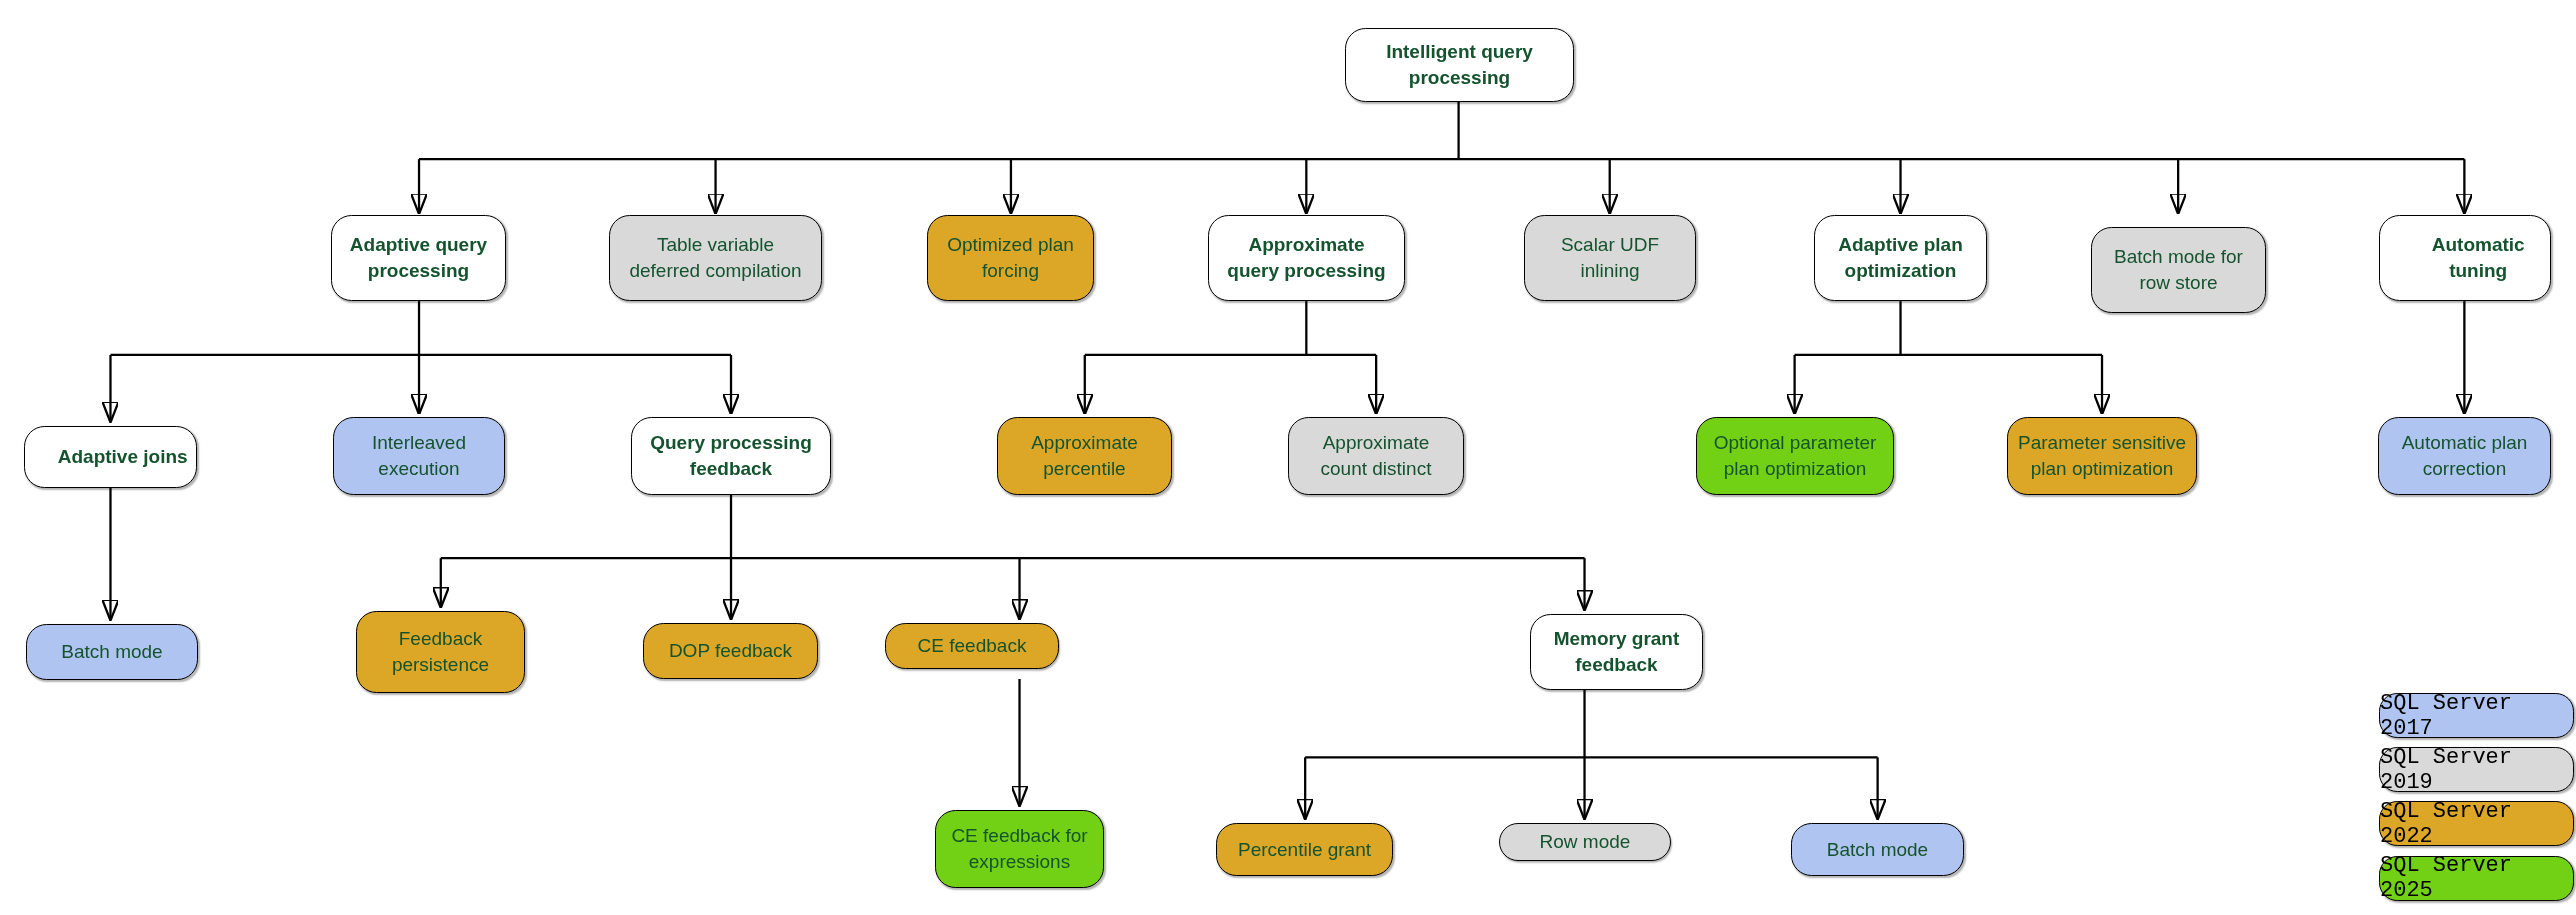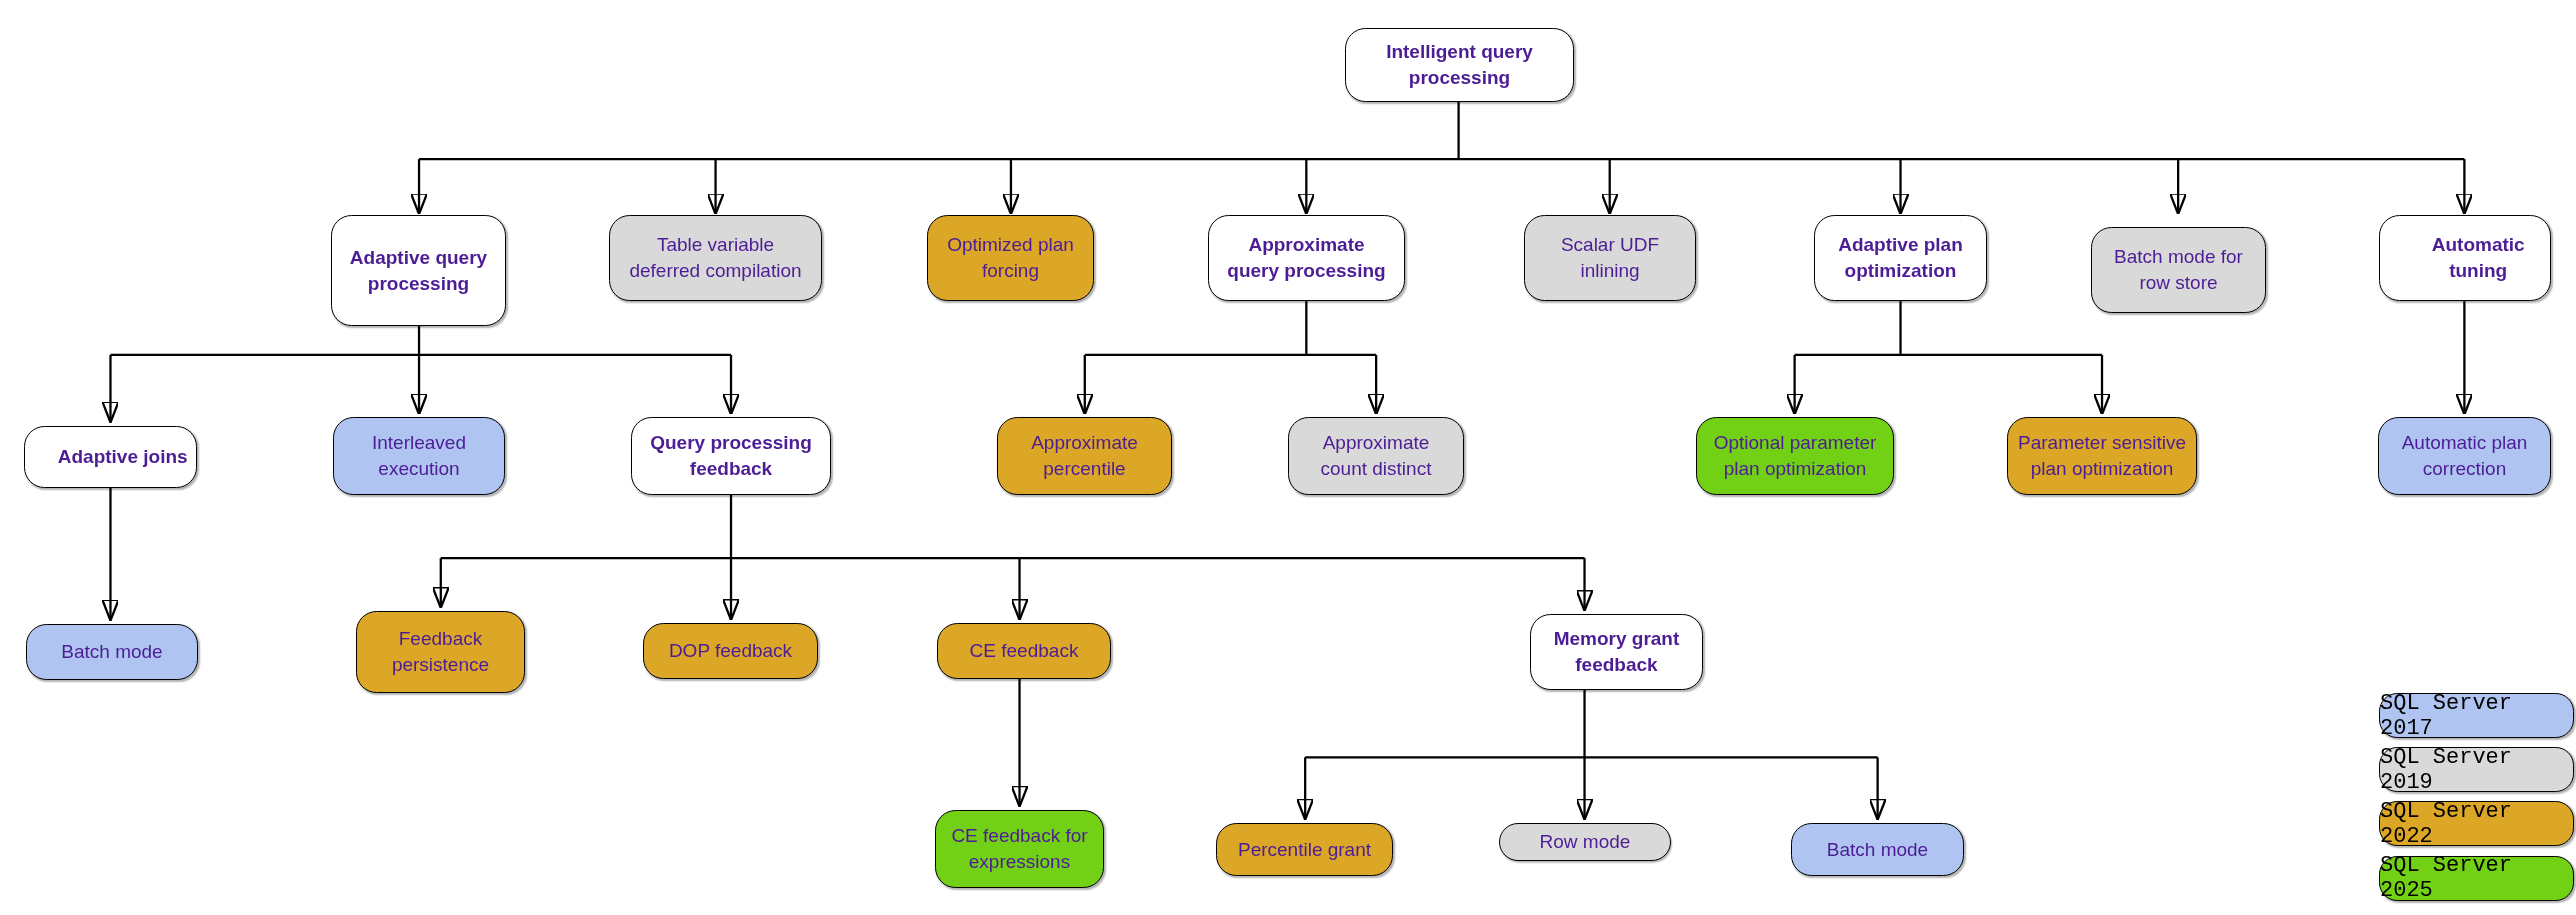--- a/index.html
+++ b/index.html
@@ -29,21 +29,21 @@
   .node {
     position: absolute;
     box-sizing: border-box;
     display: flex;
     align-items: center;
     justify-content: center;
     text-align: center;
     border: 1.7px solid #000000;
     border-radius: 20.6px;
     background: #ffffff;
-    color: #4c1d95;
+    color: #14532d;
     font-size: 19px;
     line-height: 26px;
     padding: 0 4.6px;
     white-space: pre-line;
     box-shadow: 1.1px 1.7px 1.7px rgba(0,0,0,0.30);
   }
   .node[data-version="category"] {
     font-weight: bold;
   }
   #legend {
@@ -126,21 +126,21 @@
     <path d="M2768,1205 L2768,1323"></path>
     <path d="M2280,1323 L3280,1323"></path>
     <line x1="2280" y1="1323" x2="2280" y2="1430" marker-end="url(#arrow)"></line>
     <line x1="2768" y1="1323" x2="2768" y2="1430" marker-end="url(#arrow)"></line>
     <line x1="3280" y1="1323" x2="3280" y2="1430" marker-end="url(#arrow)"></line>
   </svg>
 
   <div class="node" style="left: 1345px; top: 27.5px; width: 229px; height: 74px; background: rgb(255, 255, 255);" data-version="category">Intelligent query
 processing</div>
 
-  <div class="node" style="left: 331px; top: 215px; width: 175px; height: 111px; background: rgb(255, 255, 255);" data-version="category">Adaptive query
+  <div class="node" style="left: 331px; top: 215px; width: 175px; height: 86px; background: rgb(255, 255, 255);" data-version="category">Adaptive query
 processing</div>
   <div class="node" style="left: 609px; top: 215px; width: 213px; height: 86px; background: rgb(217, 217, 217);" data-version="2019">Table variable
 deferred compilation</div>
   <div class="node" style="left: 927px; top: 215px; width: 167px; height: 86px; background: rgb(220, 166, 39);" data-version="2022">Optimized plan
 forcing</div>
   <div class="node" style="left: 1208px; top: 215px; width: 197px; height: 86px; background: rgb(255, 255, 255);" data-version="category">Approximate
 query processing</div>
   <div class="node" style="left: 1524px; top: 215px; width: 172px; height: 86px; background: rgb(217, 217, 217); text-align: center;" data-version="2019">Scalar UDF
 inlining</div>
   <div class="node" style="left: 1814px; top: 215px; width: 173px; height: 86px; background: rgb(255, 255, 255);" data-version="category">Adaptive plan
@@ -163,21 +163,21 @@
 plan optimization</div>
   <div class="node" style="left: 2007px; top: 417px; width: 190px; height: 78px; background: rgb(220, 166, 39);" data-version="2022">Parameter sensitive
 plan optimization</div>
   <div class="node" style="left: 2378px; top: 417px; width: 173px; height: 78px; background: rgb(175, 196, 240);" data-version="2017">Automatic plan
 correction</div>
 
   <div class="node" style="left: 26px; top: 624px; width: 172px; height: 56px; background: rgb(175, 196, 240);" data-version="2017">Batch mode</div>
   <div class="node" style="left: 356px; top: 611px; width: 169px; height: 82px; background: rgb(220, 166, 39);" data-version="2022">Feedback
 persistence</div>
   <div class="node" style="left: 643px; top: 623px; width: 175px; height: 56px; background: rgb(220, 166, 39);" data-version="2022">DOP feedback</div>
-  <div class="node" style="left: 937px; top: 623px; width: 174px; height: 56px; background: rgb(220, 166, 39);" data-version="2022">CE feedback</div>
+  <div class="node" style="left: 885px; top: 623px; width: 174px; height: 46px; background: rgb(220, 166, 39);" data-version="2022">CE feedback</div>
   <div class="node" style="left: 1498px; top: 614px; width: 173px; height: 76px; background: rgb(255, 255, 255); margin-left: 32px;" data-version="category">Memory grant
 feedback</div>
 
   <div class="node" style="left: 935px; top: 810px; width: 169px; height: 78px; background: rgb(115, 209, 21);" data-version="2025">CE feedback for
 expressions</div>
   <div class="node" style="left: 1216px; top: 823px; width: 177px; height: 53px; background: rgb(220, 166, 39);" data-version="2022">Percentile grant</div>
   <div class="node" style="left: 1499px; top: 823px; width: 172px; height: 38px; background: rgb(217, 217, 217);" data-version="2019">Row mode</div>
   <div class="node" style="left: 1791px; top: 823px; width: 173px; height: 53px; background: rgb(175, 196, 240);" data-version="2017">Batch mode</div>
 
   <div id="legend">

